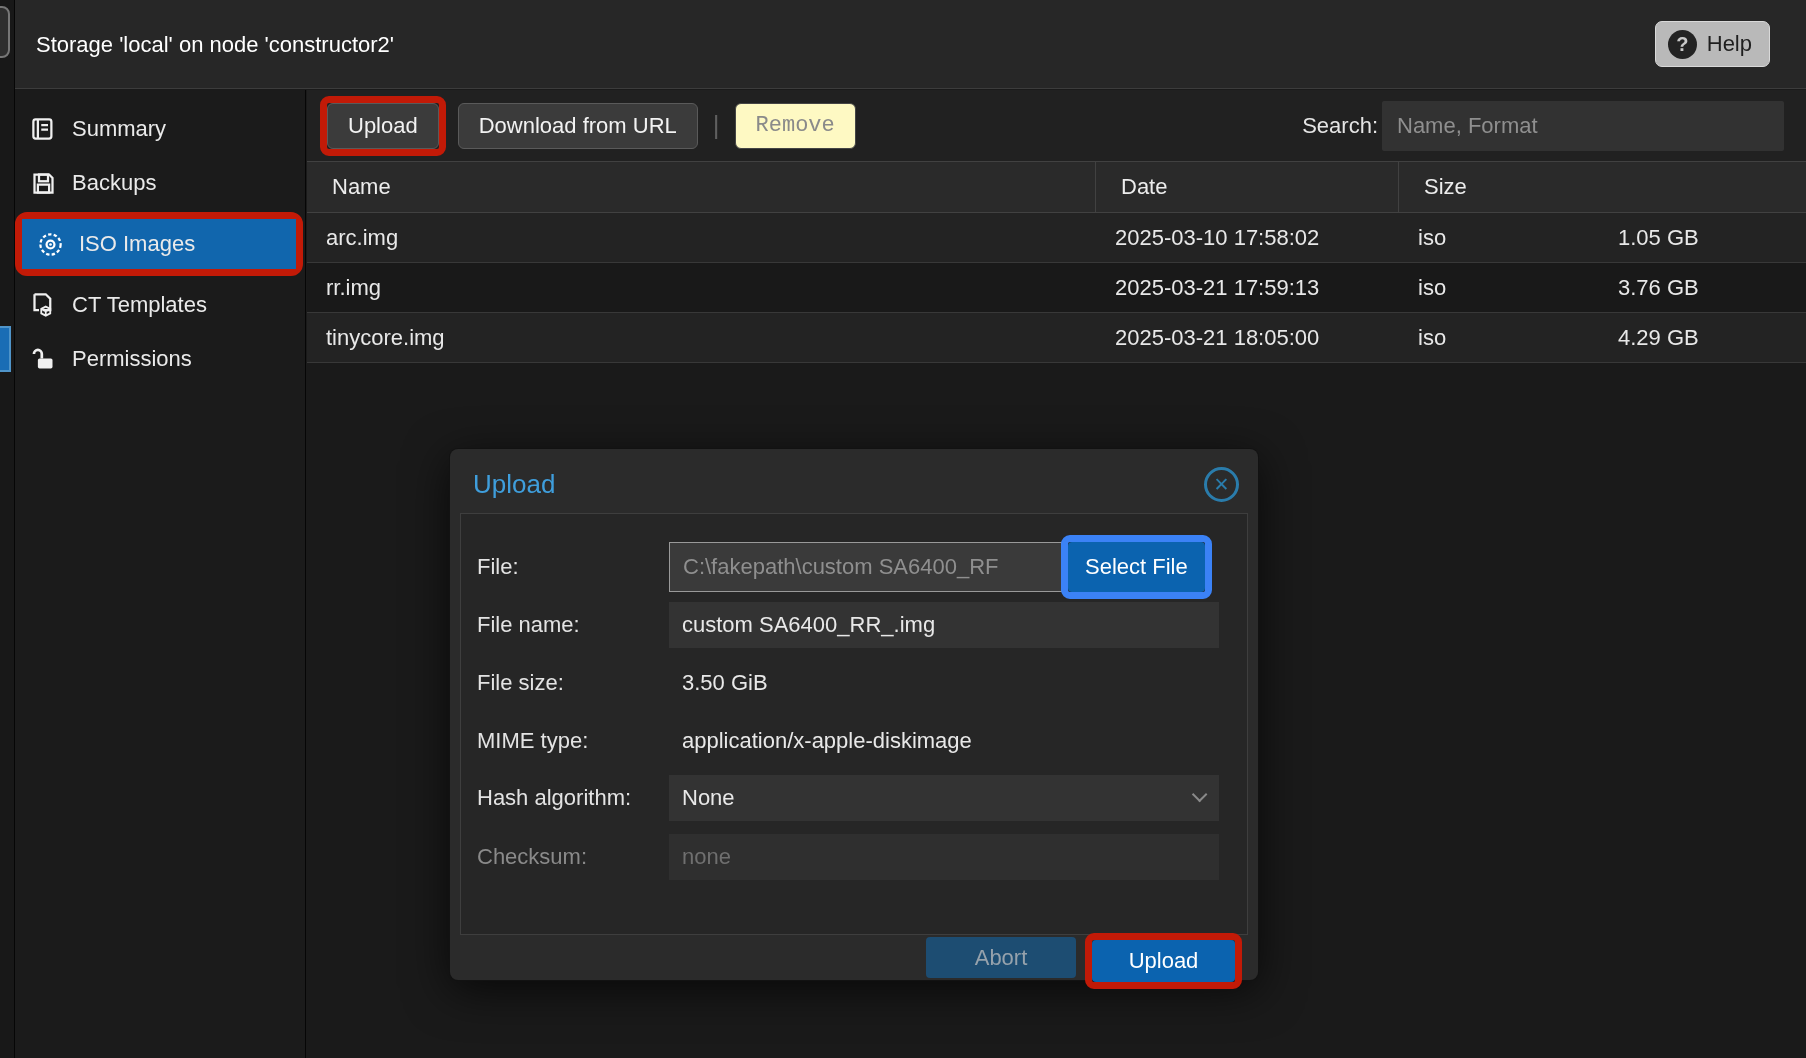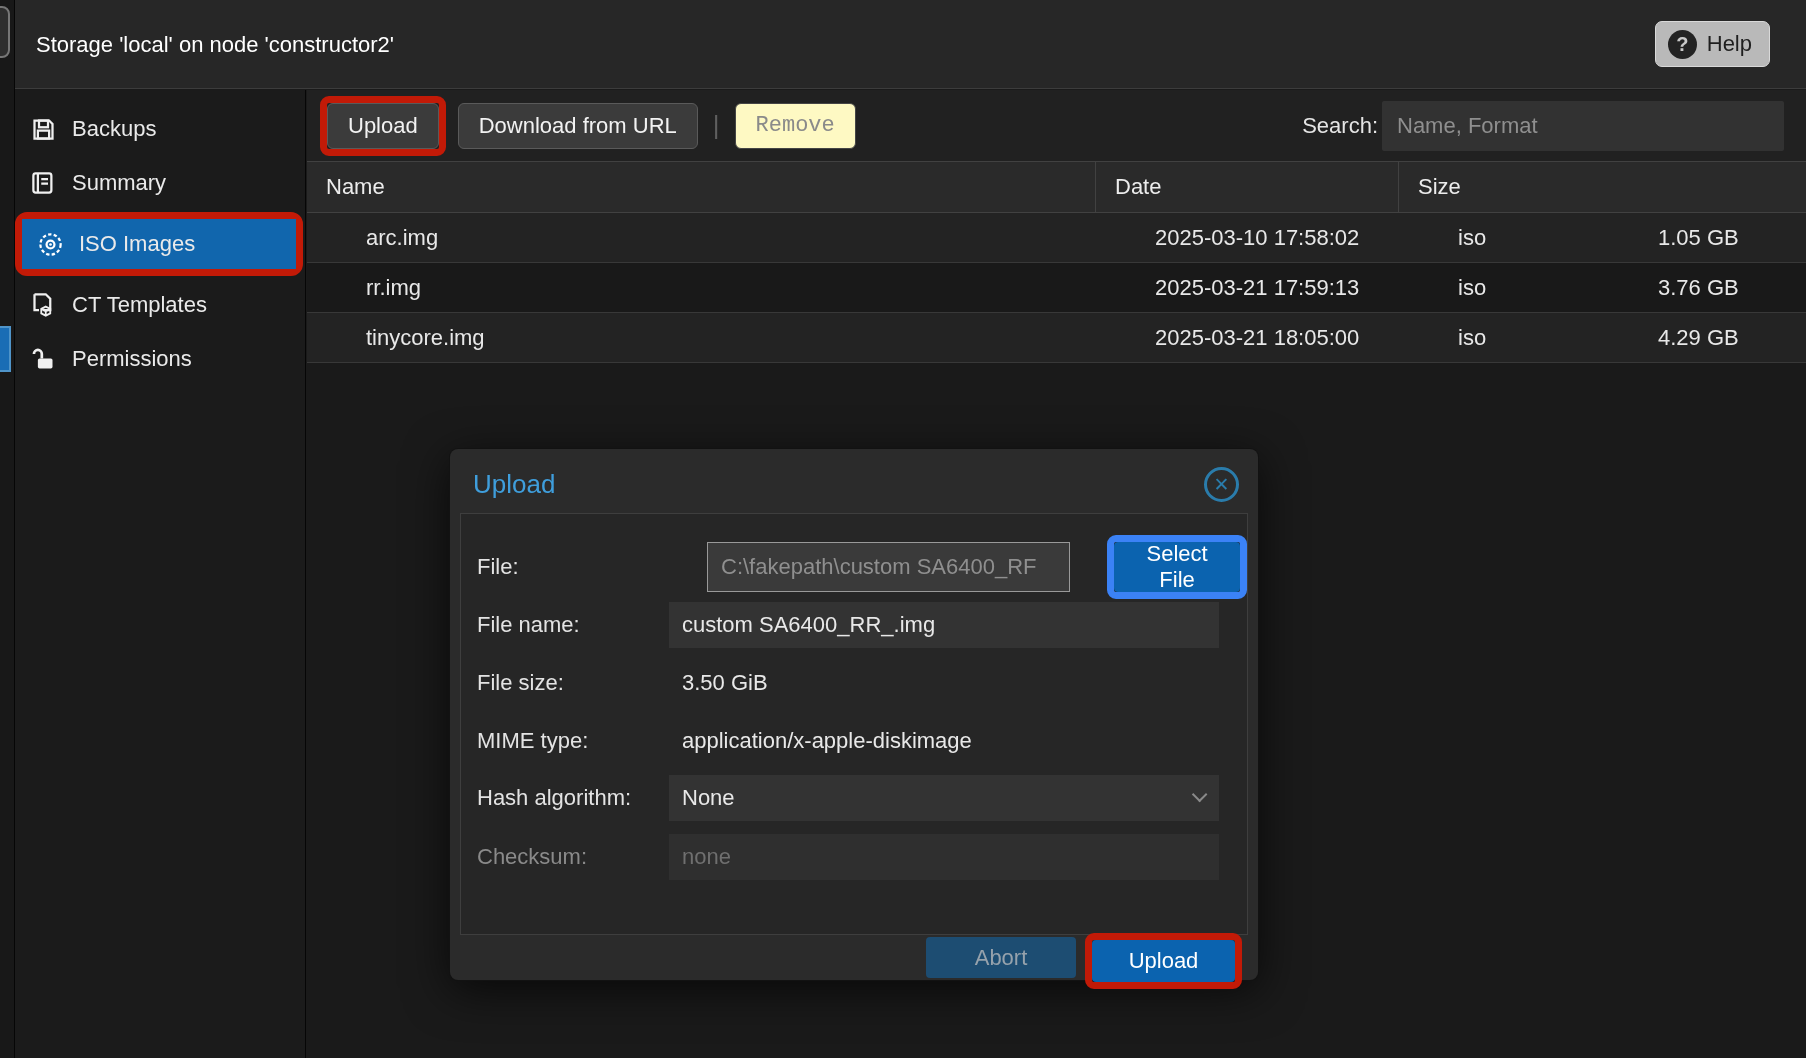--- a/index.html
+++ b/index.html
@@ -35,38 +35,38 @@
   .red-wrap { border:7px solid #c21a07; border-radius:9px; }
   .tb-gap { width:12px; }
   .tb-sep { color:#5f5f5f; font-size:26px; margin:0 15px; }
   .search-group { margin-left:auto; margin-right:22px; display:flex; align-items:center; gap:4px; }
   .search-label { color:#e5e5e5; font-size:22px; }
   .search-input { width:402px; height:50px; background:#323232; border:none; outline:none; border-radius:2px; color:#e8e8e8; font-size:22px; padding:0 15px; font-family:"Liberation Sans", sans-serif; }
   .search-input::placeholder { color:#8f8f8f; }
 
   
   .thead { position:absolute; left:0; right:0; top:71px; height:52px; display:flex; background:#2a2a2a; border-top:1px solid #414141; border-bottom:1px solid #414141; }
-  .th { display:flex; align-items:center; padding-left:19px; font-size:22px; color:#ececec; border-right:1px solid #414141; }
+  .th { display:flex; align-items:center; padding-left:25px; font-size:22px; color:#ececec; border-right:1px solid #414141; }
   .th:last-child { border-right:none; }
   .col-name { width:789px; } .col-date { width:303px; } .col-format { width:200px; } .col-size { flex:1; }
-  .trow { position:absolute; left:0; right:0; height:50px; display:flex; border-bottom:1px solid #383838;padding-left:40px; }
+  .trow { position:absolute; left:0; right:0; height:50px; display:flex; border-bottom:1px solid #383838; }
   .trow .td { display:flex; align-items:center; padding-left:19px; font-size:22px; color:#e8e8e8; }
   .row-0 { top:123px; background:#232323; }
   .row-1 { top:173px; background:#191919; }
   .row-2 { top:223px; background:#232323; }
 
   
   .modal { position:absolute; left:450px; top:449px; width:808px; height:531px; background:#2b2b2b; border-radius:8px; box-shadow:0 0 0 1px #121212, 0 10px 45px rgba(0,0,0,.7); z-index:10; }
   .modal-title { position:absolute; left:23px; top:20px; font-size:26px; color:#3f9edc; }
   .modal-close { position:absolute; right:19px; top:18px; width:35px; height:35px; border:3px solid #2a7cab; border-radius:50%; color:#2a7cab; display:flex; align-items:center; justify-content:center; font-size:19px; cursor:pointer; }
   .modal-body { position:absolute; left:10px; right:10px; top:64px; height:422px; background:#262626; border:1px solid #3e3e3e; }
   .frow { position:absolute; left:0; right:0; display:flex; align-items:center; }
   .flabel { width:208px; padding-left:16px; font-size:22px; color:#e3e3e3; flex:0 0 auto; }
   .flabel.dim { color:#8a8a8a; }
-  .r-file { top:28px; height:50px;gap:38px; }
+  .r-file { top:28px; height:50px; }
   .r-fname { top:88px; height:46px; }
   .r-fsize { top:146px; height:46px; }
   .r-mime { top:204px; height:46px; }
   .r-hash { top:261px; height:46px; }
   .r-chk { top:320px; height:46px; }
   .file-input { width:393px; height:50px; background:#3a3a3a; border:1px solid #999999; color:#8f8f8f; font-size:22px; display:flex; align-items:center; padding:0 0 0 13px; white-space:nowrap; overflow:hidden; }
   .selfile-wrap { border:7px solid #3b82f6; border-radius:9px; margin-left:-1px; }
   .btn-blue { height:50px; padding:0 17px; background:#0b63af; border:none; border-radius:4px; color:#fff; font-size:22px; display:flex; align-items:center; justify-content:center; cursor:pointer; font-family:"Liberation Sans", sans-serif; }
   .field { width:550px; height:46px; background:#333333; color:#e8e8e8; font-size:22px; display:flex; align-items:center; padding:0 13px; position:relative; }
   .field.plain { background:transparent; padding-left:13px; }
@@ -93,33 +93,33 @@
     <div class="page-title">Storage 'local' on node 'constructor2'</div>
     <div class="help-btn">
       <span class="help-q">?</span>
       <span>Help</span>
     </div>
   </div>
 
   <div class="sidebar">
     <div class="side-item">
       <svg width="27" height="27" viewBox="0 0 24 24">
+          <path d="M5 3 h12 a2 2 0 0 1 2 2 v13 a2 2 0 0 1 -2 2 h-12 a2 2 0 0 1 -2 -2 v-13 a2 2 0 0 1 2 -2 z" fill="none" stroke="#f0f0f0" stroke-width="2"></path>
+          <path d="M7 3 v17" stroke="#f0f0f0" stroke-width="2"></path>
+          <path d="M10 8 h6 M10 12 h6" stroke="#f0f0f0" stroke-width="2"></path>
+        </svg>
+      <span>Summary</span>
+    </div>
+    <div class="side-item">
+      <svg width="27" height="27" viewBox="0 0 24 24">
           <path d="M4 4 h13 l3 3 v13 h-16 z" fill="none" stroke="#f0f0f0" stroke-width="2"></path>
           <rect x="8" y="4" width="8" height="6" fill="none" stroke="#f0f0f0" stroke-width="2"></rect>
           <rect x="7" y="13" width="10" height="7" fill="none" stroke="#f0f0f0" stroke-width="2"></rect>
         </svg>
       <span>Backups</span>
-    </div>
-    <div class="side-item">
-      <svg width="27" height="27" viewBox="0 0 24 24">
-          <path d="M5 3 h12 a2 2 0 0 1 2 2 v13 a2 2 0 0 1 -2 2 h-12 a2 2 0 0 1 -2 -2 v-13 a2 2 0 0 1 2 -2 z" fill="none" stroke="#f0f0f0" stroke-width="2"></path>
-          <path d="M7 3 v17" stroke="#f0f0f0" stroke-width="2"></path>
-          <path d="M10 8 h6 M10 12 h6" stroke="#f0f0f0" stroke-width="2"></path>
-        </svg>
-      <span>Summary</span>
     </div>
     <div class="side-sel-wrap">
       <div class="side-item selected">
         <svg width="27" height="27" viewBox="0 0 24 24">
             <circle cx="12" cy="12" r="9" fill="none" stroke="#ffffff" stroke-width="2" stroke-dasharray="3 2"></circle>
             <circle cx="12" cy="12" r="3.5" fill="none" stroke="#ffffff" stroke-width="2"></circle>
             <circle cx="12" cy="12" r="1.2" fill="#ffffff"></circle>
           </svg>
         <span>ISO Images</span>
       </div>

